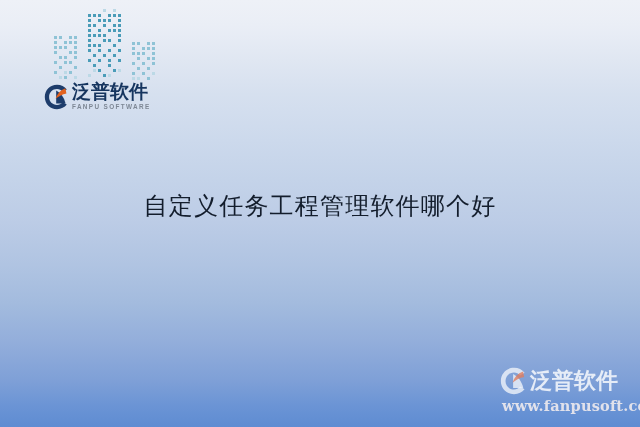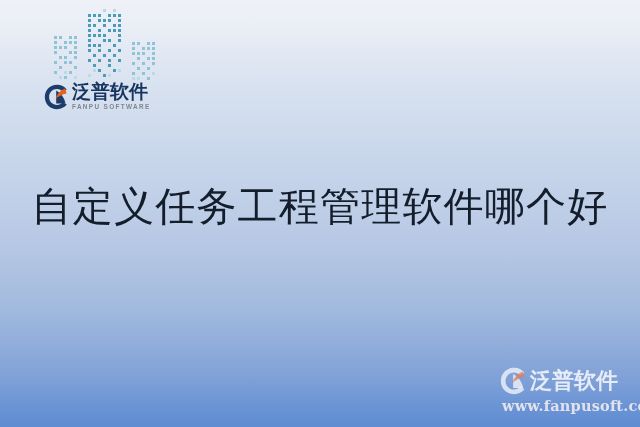--- a/index.html
+++ b/index.html
@@ -92,21 +92,21 @@
   }
 
   
   .headline {
     position: absolute;
     left: 0;
     top: 185px;
     width: 640px;
     text-align: center;
     font-family: "DejaVu Serif", "Liberation Serif", serif;
-    font-size: 40px;
+    font-size: 24px;
     font-weight: 400;
     color: #131d2c;
     letter-spacing: 1.2px;
     line-height: 42px;
     white-space: nowrap;
   }
 
   
   .watermark {
     position: absolute;

